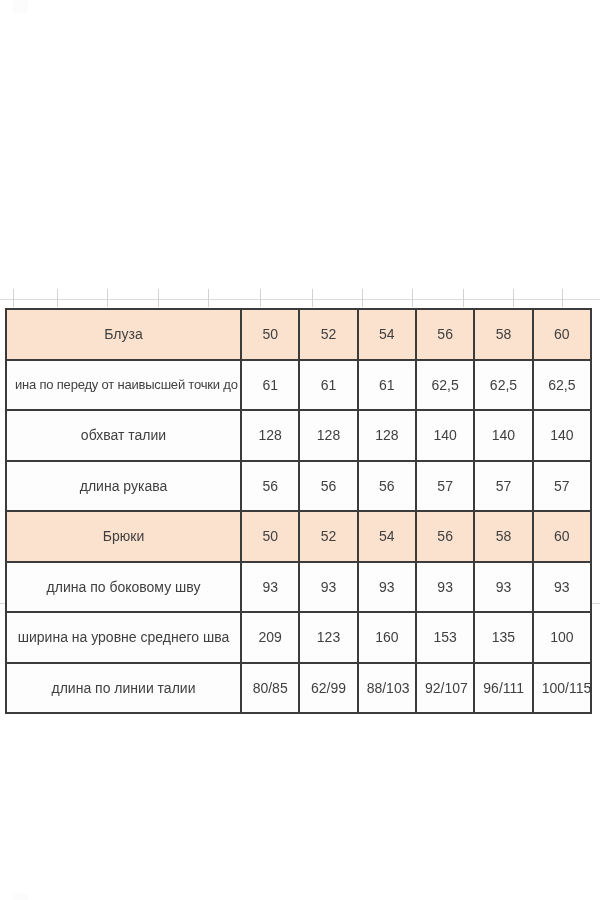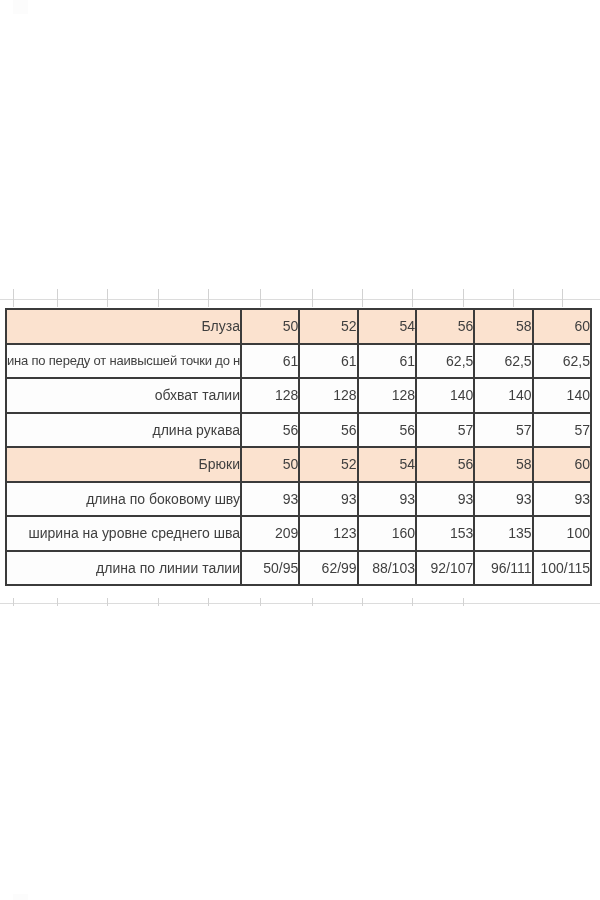--- a/index.html
+++ b/index.html
@@ -12,22 +12,22 @@
   .grid-tick{position:absolute;width:1px;background:#d2d2d2;}
   .artifact{position:absolute;background:#fcfcfc;}
   
   table.size-table{
     position:absolute;left:5px;top:308px;width:585px;
     border-collapse:collapse;table-layout:fixed;
     font-size:14px;color:#3f3f3f;
   }
   table.size-table td{
     border:2px solid #3b3b3b;
-    height:32.5px;padding:0;
-    text-align:right;vertical-align:middle;
+    height:32.5px;padding:8px;
+    text-align:center;vertical-align:middle;
     background:#fdfdfd;
     overflow:hidden;white-space:nowrap;
   }
   tr.hdr td{background:#fbe2cf;}
   td.clip{font-size:13px;letter-spacing:-0.2px;}
 </style>
 </head>
 <body>
 
 <div class="artifact" style="left:13px;top:0;width:15px;height:14px;"></div>
@@ -131,21 +131,21 @@
       <td>ширина на уровне среднего шва</td>
       <td>209</td>
       <td>123</td>
       <td>160</td>
       <td>153</td>
       <td>135</td>
       <td>100</td>
     </tr>
     <tr>
       <td>длина по линии талии</td>
-      <td>50/95</td>
+      <td>80/85</td>
       <td>62/99</td>
       <td>88/103</td>
       <td>92/107</td>
       <td>96/111</td>
       <td>100/115</td>
     </tr>
   </tbody>
 </table>
 
 </body></html>

